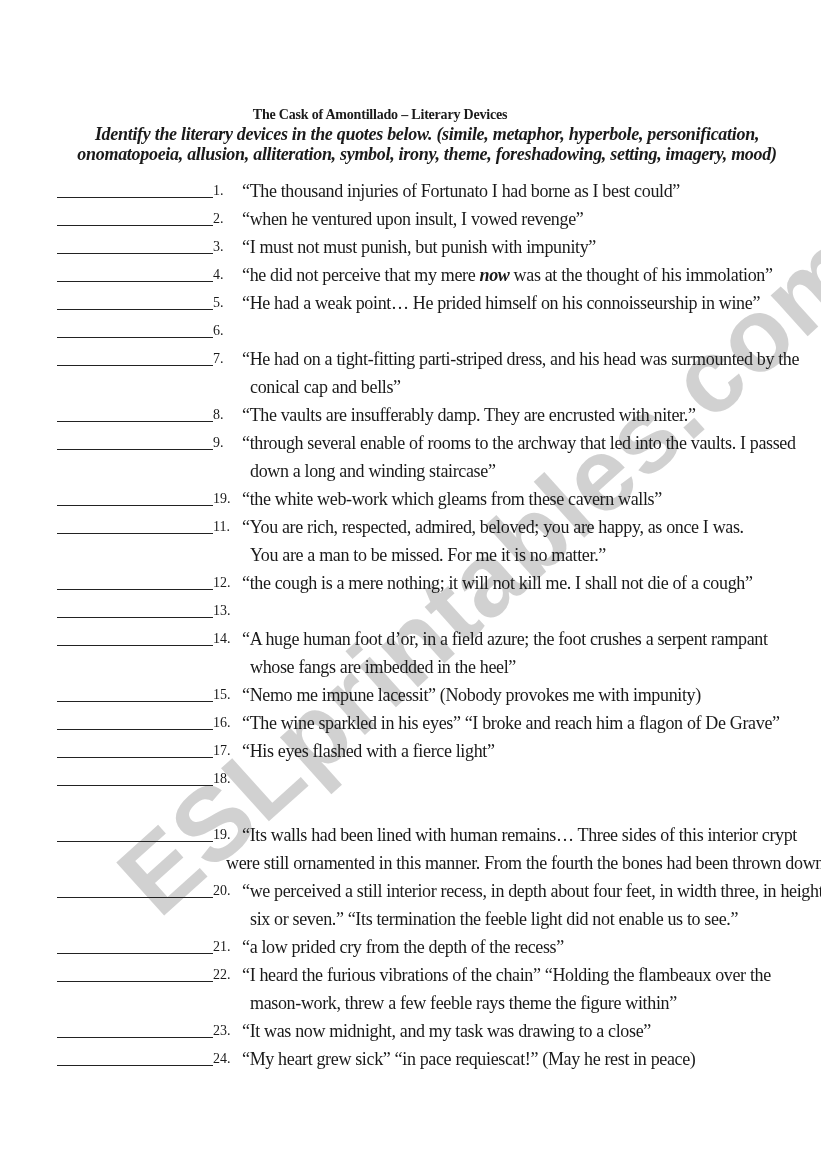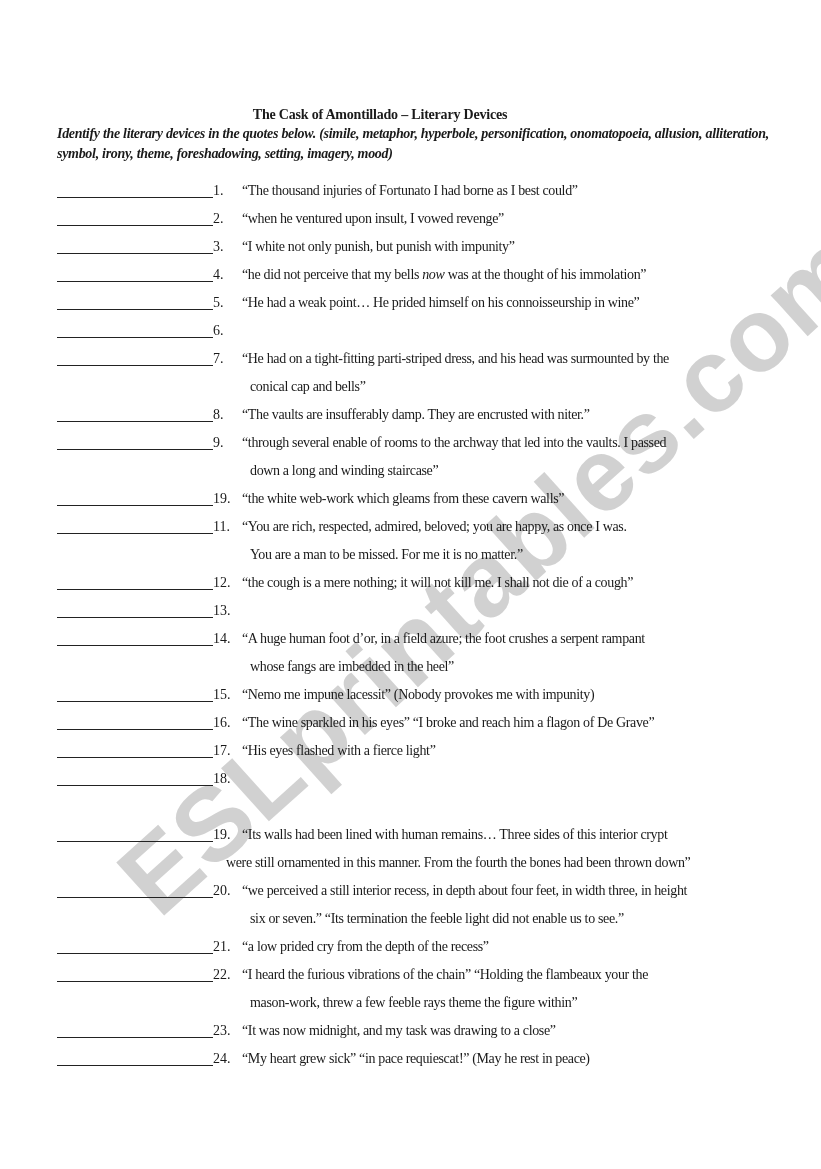--- a/index.html
+++ b/index.html
@@ -28,25 +28,26 @@
       text-align: center;
       font-size: 14px;
       font-weight: bold;
       letter-spacing: -0.2px;
     }
     .instructions {
       position: absolute;
       top: 124px;
       left: 57px;
       width: 740px;
-      font-size: 14px;
+      font-size: 18px;
       font-weight: bold;
       font-style: italic;
       line-height: 20px;
       letter-spacing: -0.3px;
+      text-align: center;
     }
     .quotes {
       position: absolute;
       top: 177px;
       left: 0;
       width: 821px;
     }
     .row {
       position: relative;
       height: 28px;
@@ -66,36 +67,37 @@
       position: absolute;
       left: 213px;
       top: 4px;
       font-size: 14px;
       line-height: 20px;
     }
     .quote {
       position: absolute;
       left: 242px;
       top: 4px;
-      font-size: 14px;
+      font-size: 18px;
       line-height: 28px;
       margin-top: -4px;
       white-space: nowrap;
       letter-spacing: -0.35px;
     }
     .quote .cont {
       display: block;
       padding-left: 8px;
     }
     .quote .cont.outdent {
       margin-left: -16px;
       padding-left: 0;
     }
     .quote em {
       font-style: italic;
+      font-weight: bold;
     }
     .watermark {
       position: absolute;
       left: 30px;
       top: 560px;
       width: 820px;
       text-align: center;
       font-family: "Liberation Sans", "DejaVu Sans", sans-serif;
       font-weight: bold;
       font-size: 104px;
@@ -131,27 +133,27 @@
 
       <div class="row">
         <div class="answer-line"></div>
         <span class="num">2.</span>
         <span class="quote"><span>“when he ventured upon insult, I vowed revenge”</span></span>
       </div>
 
       <div class="row">
         <div class="answer-line"></div>
         <span class="num">3.</span>
-        <span class="quote"><span>“I white not only punish, but punish with impunity”</span></span>
+        <span class="quote"><span>“I must not must punish, but punish with impunity”</span></span>
       </div>
 
       <div class="row">
         <div class="answer-line"></div>
         <span class="num">4.</span>
-        <span class="quote"><span>“he did not perceive that my bells </span><em>now</em><span> was at the thought of his immolation”</span></span>
+        <span class="quote"><span>“he did not perceive that my mere </span><em>now</em><span> was at the thought of his immolation”</span></span>
       </div>
 
       <div class="row">
         <div class="answer-line"></div>
         <span class="num">5.</span>
         <span class="quote"><span>“He had a weak point… He prided himself on his connoisseurship in wine”</span></span>
       </div>
 
       <div class="row">
         <div class="answer-line"></div>
@@ -242,21 +244,21 @@
 
       <div class="row">
         <div class="answer-line"></div>
         <span class="num">21.</span>
         <span class="quote"><span>“a low prided cry from the depth of the recess”</span></span>
       </div>
 
       <div class="row two-line">
         <div class="answer-line"></div>
         <span class="num">22.</span>
-        <span class="quote"><span>“I heard the furious vibrations of the chain” “Holding the flambeaux your the</span><span class="cont">mason-work, threw a few feeble rays theme the figure within”</span></span>
+        <span class="quote"><span>“I heard the furious vibrations of the chain” “Holding the flambeaux over the</span><span class="cont">mason-work, threw a few feeble rays theme the figure within”</span></span>
       </div>
 
       <div class="row">
         <div class="answer-line"></div>
         <span class="num">23.</span>
         <span class="quote"><span> “It was now midnight, and my task was drawing to a close”</span></span>
       </div>
 
       <div class="row">
         <div class="answer-line"></div>

